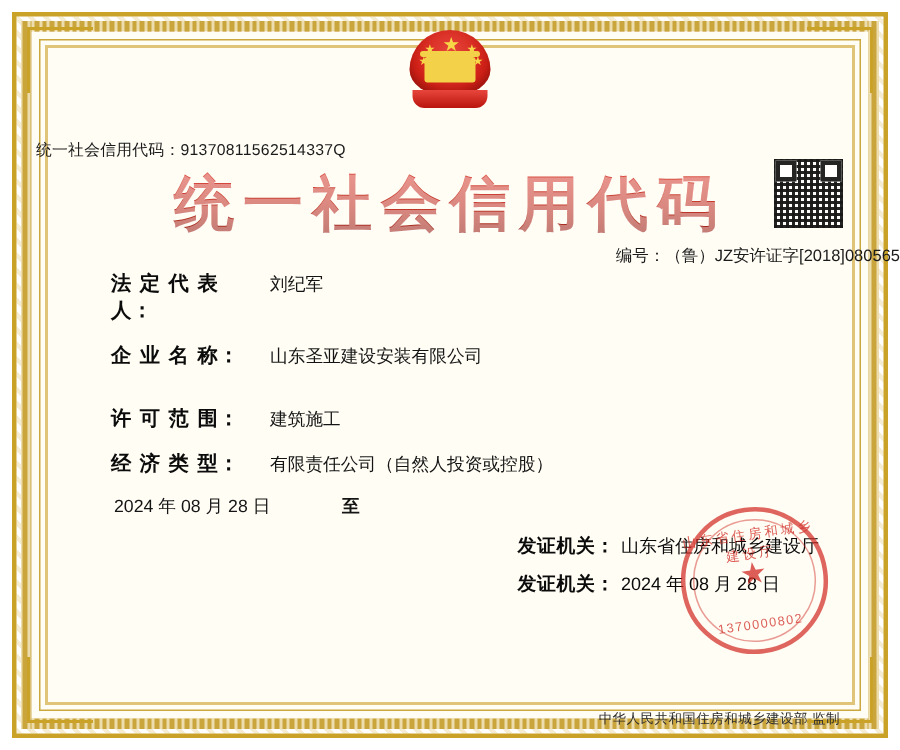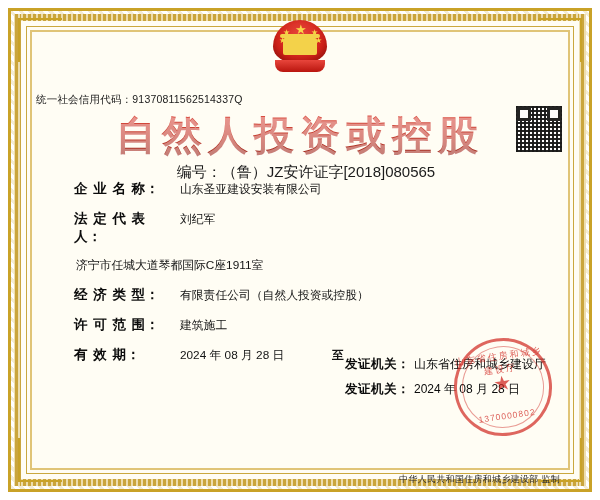--- a/index.html
+++ b/index.html
@@ -124,21 +124,21 @@
     position: absolute;
     left: 8px; bottom: 2px;
     width: 50px; height: 12px;
     background: linear-gradient(180deg,#e8463c,#b9150e);
     border-radius: 0 0 8px 8px;
   }
 
   
   .credit-code {
     position: absolute;
-    left: 36px;
+    left: 24px;
     top: 93px;
     font-size: 10.5px;
     color: #1b1b1b;
     letter-spacing: 0.2px;
   }
   .qr {
     position: absolute;
     right: 38px;
     top: 106px;
     width: 46px;
@@ -176,22 +176,22 @@
     -webkit-background-clip: text;
     background-clip: text;
     -webkit-text-fill-color: transparent;
     text-shadow: 0 1px 0 rgba(255,255,255,0.4);
   }
 
   .serial {
     position: absolute;
     left: 12px; right: 0;
     top: 163px;
-    text-align: center;
-    font-size: 15px;
+    text-align: right;
+    font-size: 11px;
     color: #1b1b1b;
   }
 
   
   .fields {
     position: absolute;
     left: 74px;
     right: 60px;
     top: 180px;
   }
@@ -323,46 +323,44 @@
       <div class="ribbon"></div>
     </div>
   </div>
 
   <div class="credit-code">
     <span>统一社会信用代码：</span><span>91370811562514337Q</span>
   </div>
 
   <div class="qr"></div>
 
-  <div class="title">自然人投资或控股</div>
+  <div class="title">统一社会信用代码</div>
 
   <div class="serial">编号：（鲁）JZ安许证字[2018]080565</div>
 
   <div class="fields">
+    <div class="row">
+      <div class="label">法 定 代 表 人：</div>
+      <div class="value">刘纪军</div>
+    </div>
     <div class="row">
       <div class="label">企 业 名 称：</div>
       <div class="value">山东圣亚建设安装有限公司</div>
     </div>
     <div class="row">
-      <div class="label">法 定 代 表 人：</div>
-      <div class="value">刘纪军</div>
-    </div>
-    <div class="row">
-      <div class="value">济宁市任城大道琴都国际C座1911室</div>
+    </div>
+    <div class="row">
+      <div class="label">许 可 范 围：</div>
+      <div class="value">建筑施工</div>
     </div>
     <div class="row">
       <div class="label">经 济 类 型：</div>
       <div class="value">有限责任公司（自然人投资或控股）</div>
     </div>
-    <div class="row">
-      <div class="label">许 可 范 围：</div>
-      <div class="value">建筑施工</div>
-    </div>
     <div class="row validity">
-      <div class="label">有 效 期：</div>
       <div class="value">
         <span class="from">2024 年 08 月 28 日</span>
         <span class="sep">至</span>
       </div>
     </div>
   </div>
 
   <div class="issuer">
     <div class="line">
       <span class="k">发证机关：</span>

